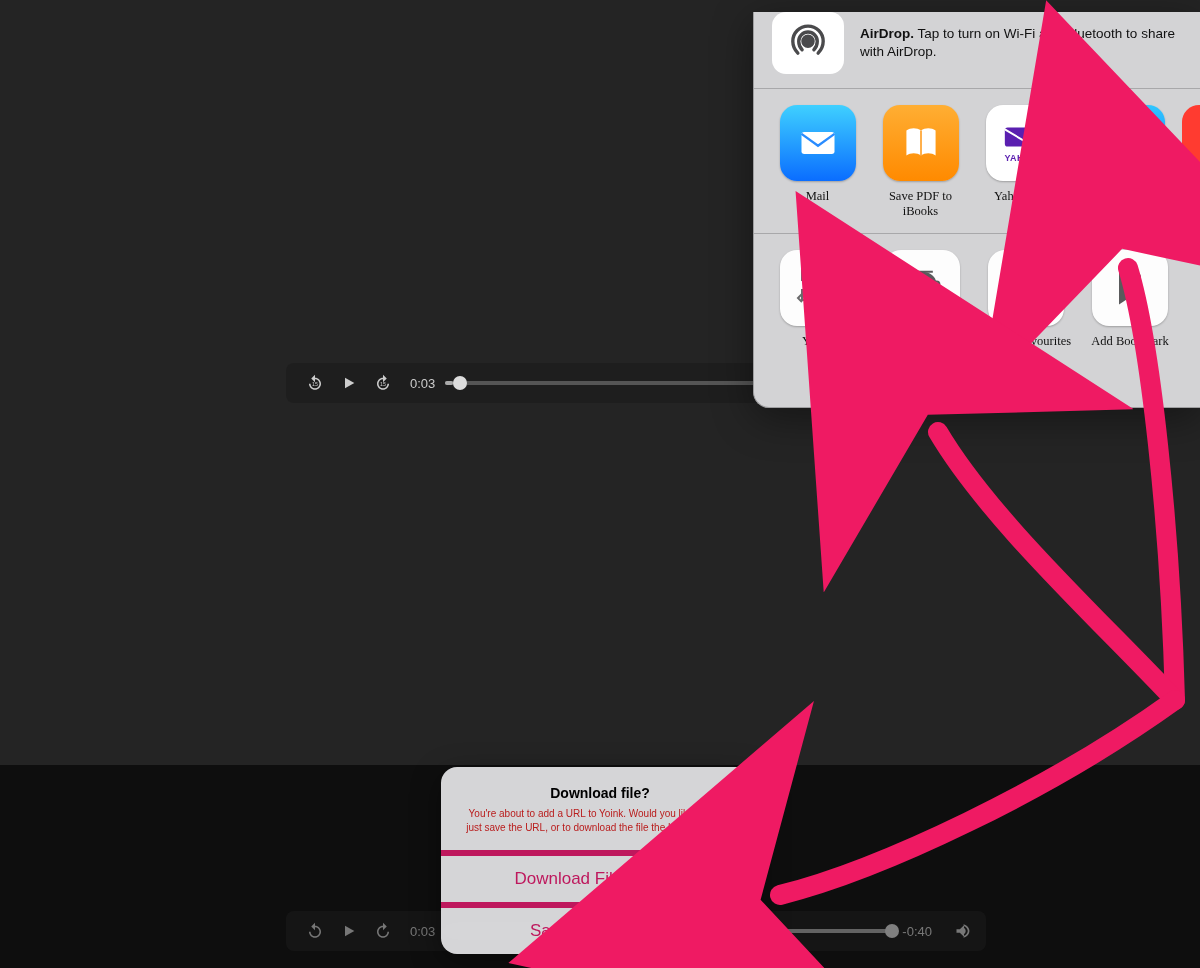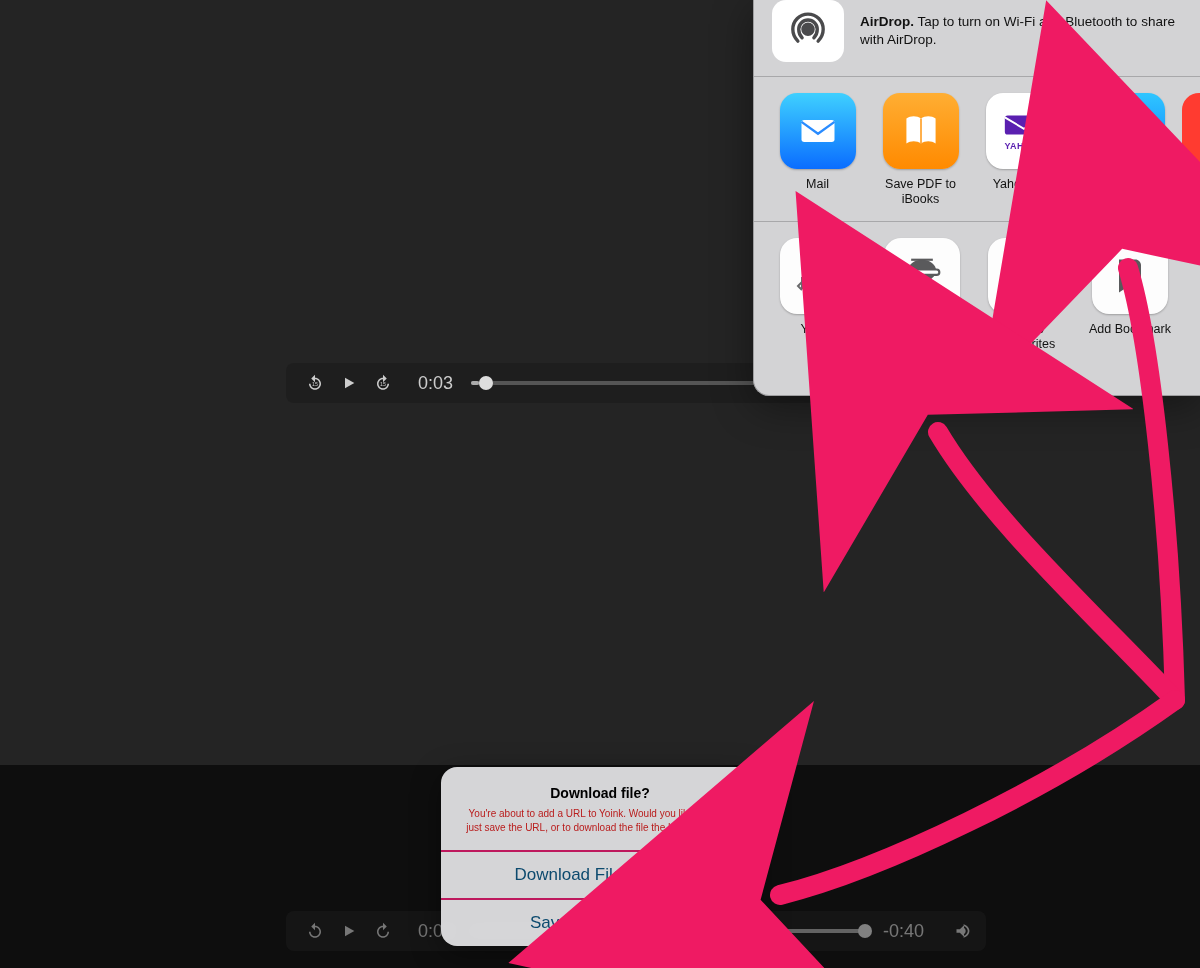--- a/index.html
+++ b/index.html
@@ -4,44 +4,44 @@
 <style>
   html,body{margin:0;padding:0;width:1200px;height:968px;background:#000;font-family:-apple-system,"Helvetica Neue",Arial,sans-serif;overflow:hidden;}
   .surface{position:absolute;inset:0;}
   .panel-top{position:absolute;left:0;right:0;height:765px;background:#242424;}
   .panel-bottom{position:absolute;left:0;right:0;top:765px;bottom:0;background:#0e0e0e;}
 
   
   .player{position:absolute;height:40px;background:rgba(30,30,30,0.9);border-radius:8px;display:flex;align-items:center;color:#aaa;font-size:14px;padding:0 12px;box-sizing:border-box;}
   .pbtn{width:26px;height:26px;display:flex;align-items:center;justify-content:center;margin:0 4px;cursor:pointer;}
   .pbtn svg{fill:#cdcdcd;}
-  .seek-txt{font-size:18px;color:#ccc;margin:0 18px;font-variant-numeric:tabular-nums;}
+  .seek-txt{font-size:13px;color:#ccc;margin:0 10px;font-variant-numeric:tabular-nums;}
   .track{flex:1;height:4px;background:#555;border-radius:2px;position:relative;}
   .track .fill{position:absolute;left:0;top:0;bottom:0;width:0%;background:#aaa;border-radius:2px;}
   .track .knob{position:absolute;width:14px;height:14px;border-radius:50%;background:#ddd;top:-5px;}
   .vol{display:flex;align-items:center;margin-left:12px;}
 
   
-  .sheet{position:absolute;right:0;top:0;width:446px;height:395px;background:#d3d3d5;border-radius:0 0 0 16px;border:1px solid #9e9ea0;border-right:none;border-top:none;box-shadow:0 10px 40px rgba(0,0,0,.4);overflow:hidden;}
+  .sheet{position:absolute;right:0;top:12px;width:446px;height:395px;background:#d3d3d5;border-radius:0 0 0 16px;border:1px solid #9e9ea0;border-right:none;border-top:none;box-shadow:0 10px 40px rgba(0,0,0,.4);overflow:hidden;}
   .sheet .section{border-bottom:1px solid #a8a8aa;}
   .airdrop{display:flex;align-items:center;padding:0 18px 14px 18px;height:62px;}
   .ad-icon{width:72px;height:62px;border-radius:14px;background:#fff;display:flex;align-items:center;justify-content:center;margin-right:16px;flex-shrink:0;}
   .ad-text{font-size:13.5px;color:#111;line-height:1.35;}
   .ad-text b{font-weight:600;}
   .app-row{display:flex;align-items:flex-start;padding:16px 12px 14px 12px;gap:0;}
   .app{width:104px;display:flex;flex-direction:column;align-items:center;cursor:pointer;}
   .app .tile{width:76px;height:76px;border-radius:17px;display:flex;align-items:center;justify-content:center;box-shadow:0 1px 2px rgba(0,0,0,.25);}
-  .app .lbl{font-size:12.5px;color:#111;text-align:center;margin-top:8px;line-height:1.2;max-width:92px;}
+  .app .lbl{font-size:12.5px;color:#111;text-align:center;margin-top:8px;line-height:1.2;max-width:92px;font-family:Liberation Serif, serif;}
 
   
   .alert{position:absolute;width:318px;left:441px;top:767px;background:rgba(220,220,222,.97);border-radius:16px;box-shadow:0 8px 30px rgba(0,0,0,.4);overflow:hidden;backdrop-filter:blur(6px);}
   .alert .body{padding:18px 20px 16px 20px;text-align:center;}
   .alert .title{font-size:14px;font-weight:600;color:#000;margin-bottom:6px;}
   .alert .msg{font-size:10px;color:#b91c1c;line-height:1.35;}
-  .alert .opt{border-top:2px solid #be185d;text-align:center;padding:13px 0;font-size:17px;color:#0c4a6e;font-weight:500;cursor:pointer;}
+  .alert .opt{border-top:6px solid #be185d;text-align:center;padding:13px 0;font-size:17px;color:#be185d;font-weight:500;cursor:pointer;}
 
   
   .arrow{position:absolute;pointer-events:none;}
 
 </style>
 </head>
 <body>
 
 <div class="surface">
   <div class="panel-top"></div>

